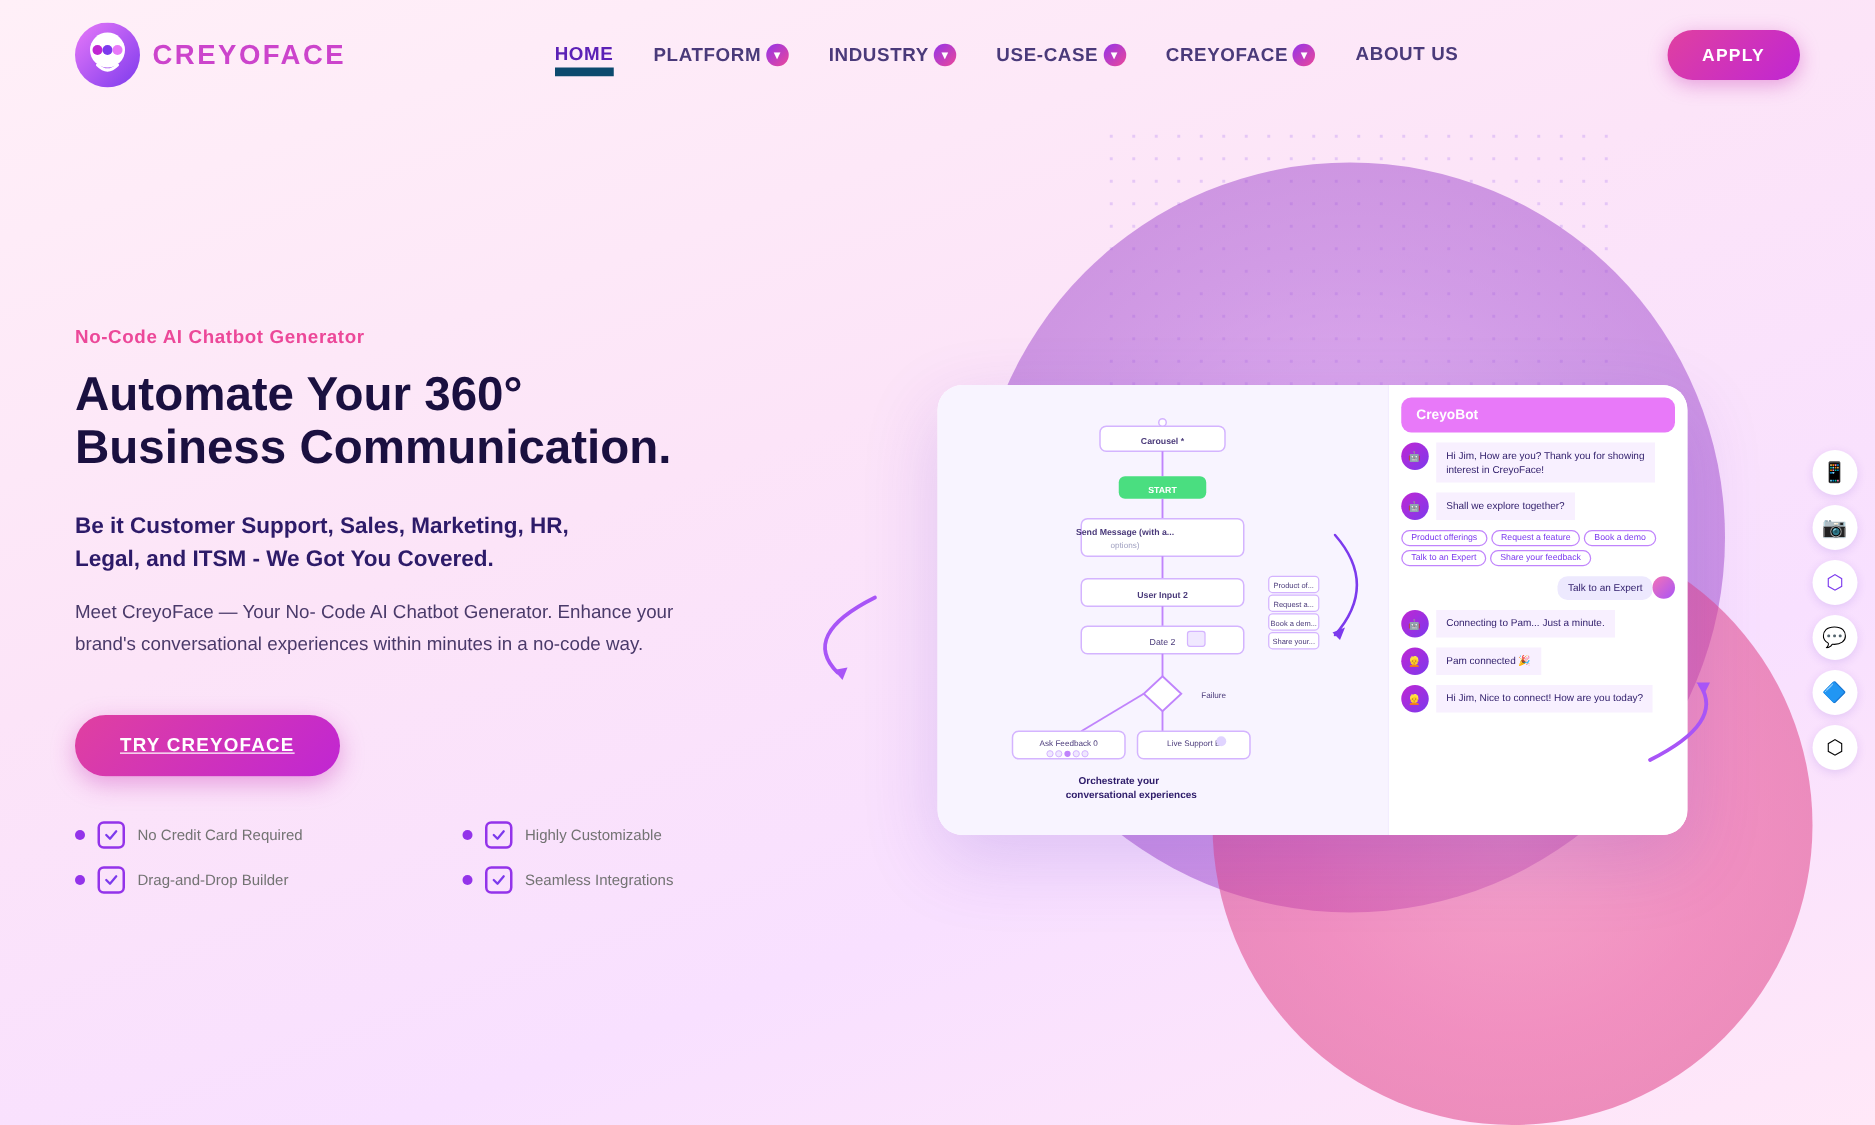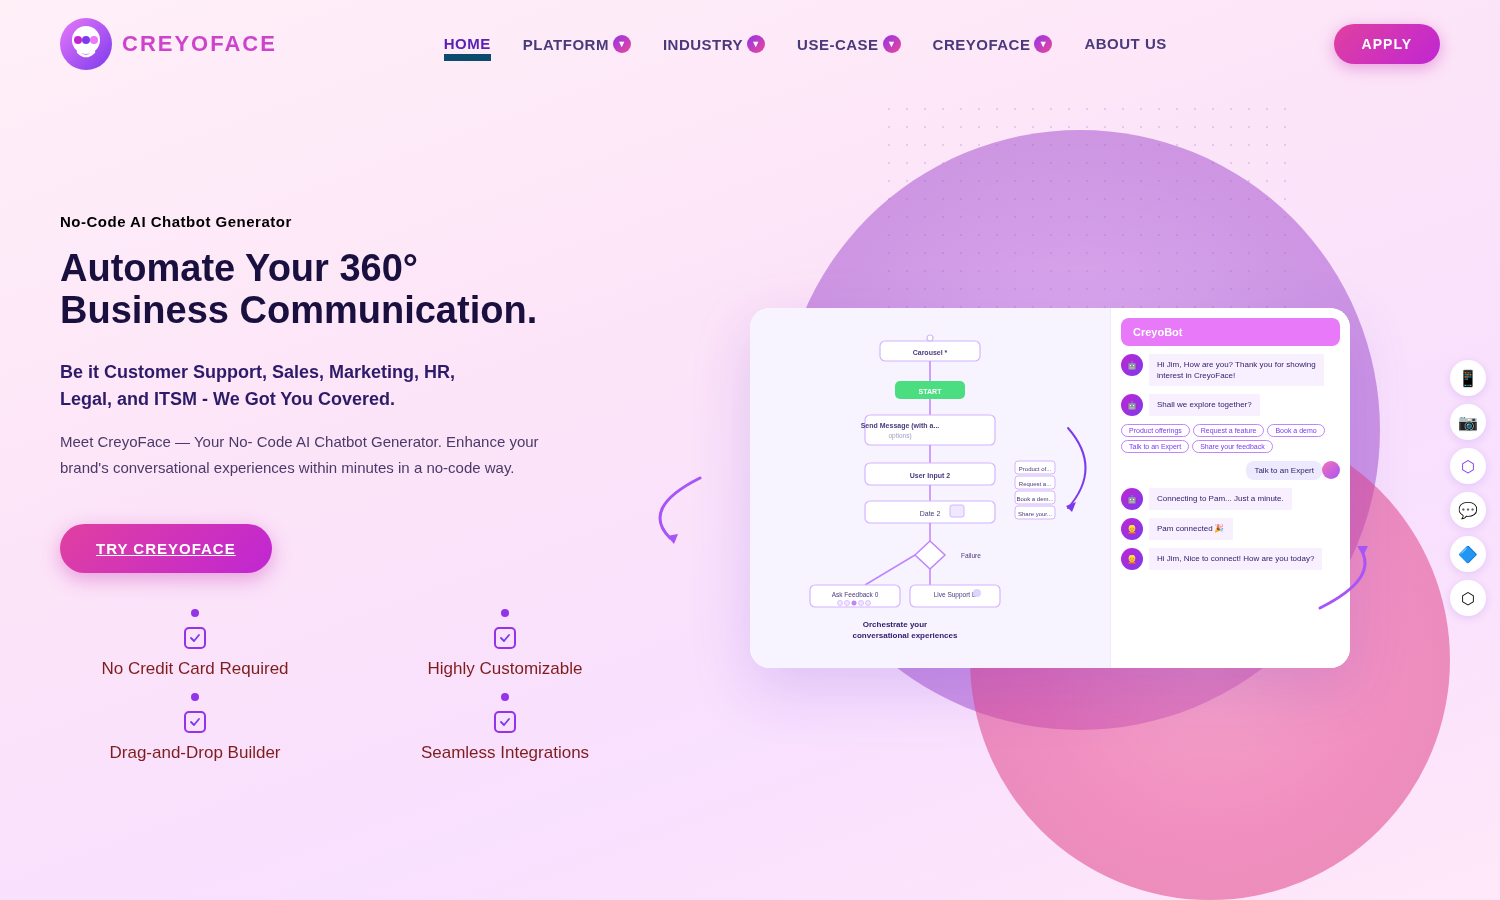--- a/index.html
+++ b/index.html
@@ -130,21 +130,21 @@
       align-items: center;
       padding: 40px 60px 20px 60px;
       min-height: 780px;
     }
     .hero-left {
       flex: 0 0 50%;
       max-width: 580px;
       z-index: 5;
     }
     .hero-tagline {
-      color: #000000;
+      color: #ec4899;
       font-size: 15px;
       font-weight: 700;
       letter-spacing: 0.5px;
       margin-bottom: 18px;
     }
     .hero-title {
       font-size: 38px;
       font-weight: 800;
       color: #1a1040;
       line-height: 1.1;
@@ -181,24 +181,23 @@
     .features-list {
       display: grid;
       grid-template-columns: 1fr 1fr;
       gap: 14px 40px;
       list-style: none;
     }
     .features-list li {
       display: flex;
       align-items: center;
       gap: 10px;
-      font-size: 17px;
-      color: #7f1d1d;
+      font-size: 12px;
+      color: #737373;
       font-weight: 500;
-      flex-direction: column;
     }
     .check-icon {
       width: 22px;
       height: 22px;
       border: 2px solid #9333ea;
       border-radius: 5px;
       display: flex;
       align-items: center;
       justify-content: center;
       flex-shrink: 0;

